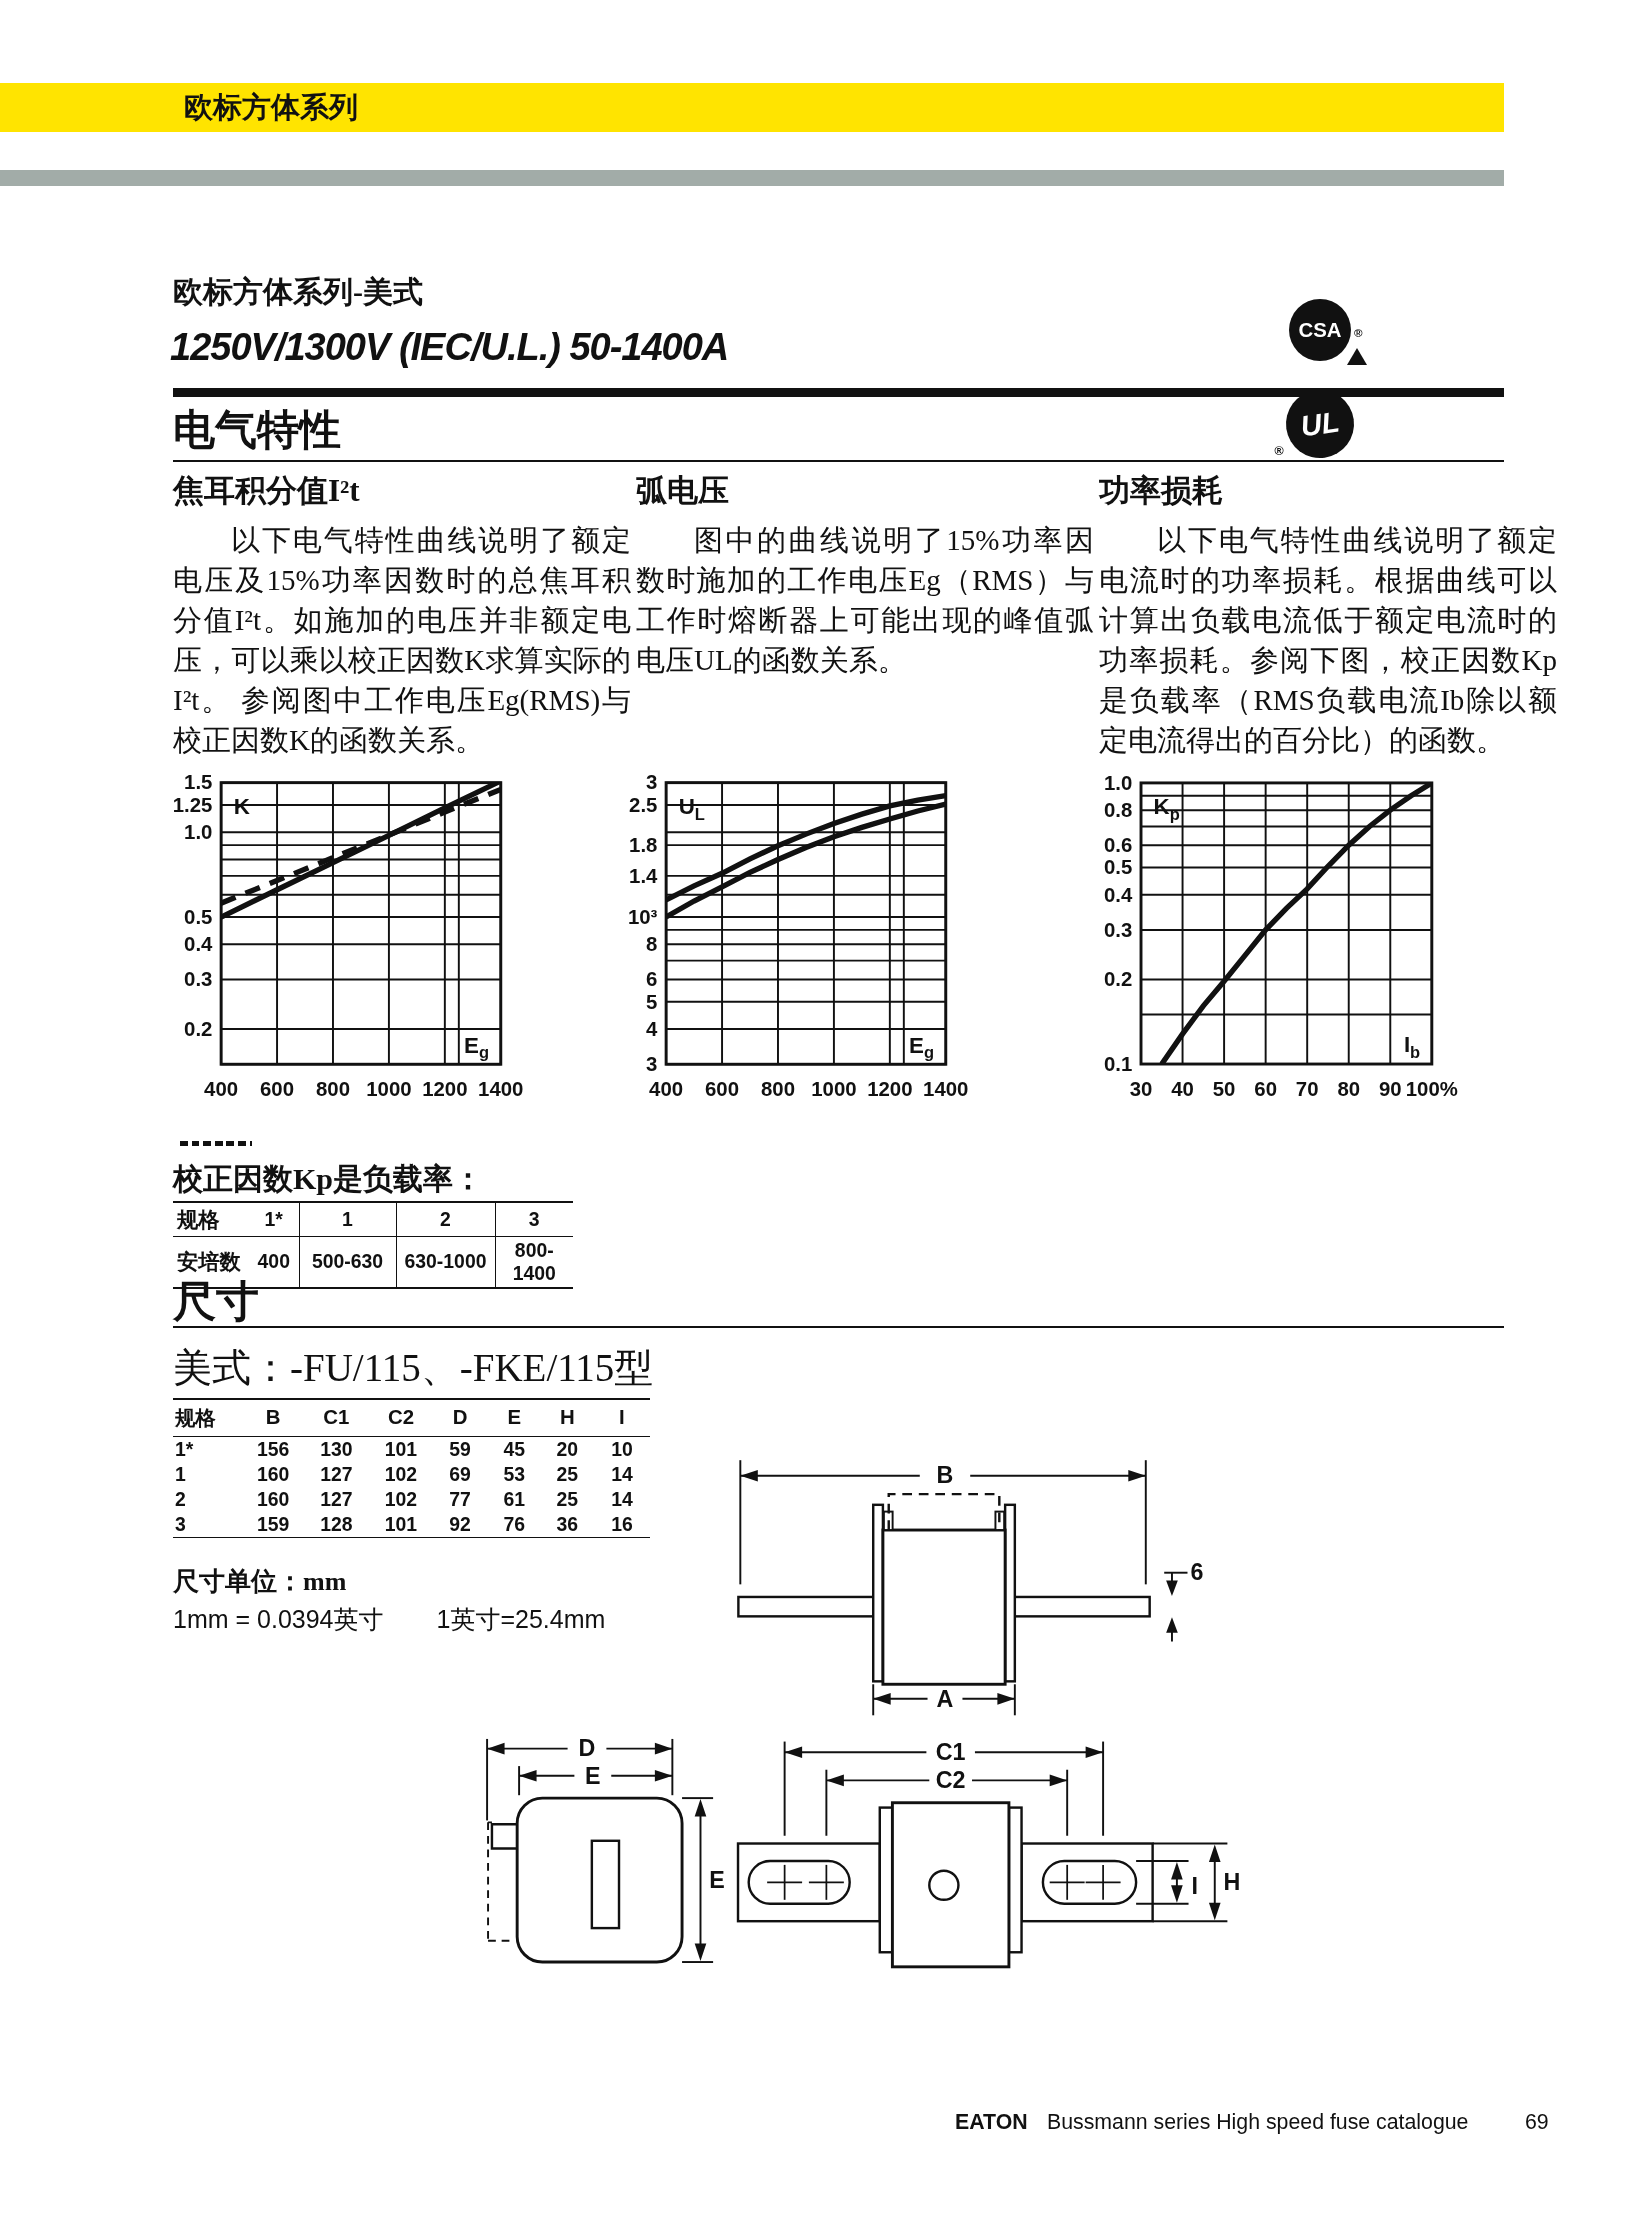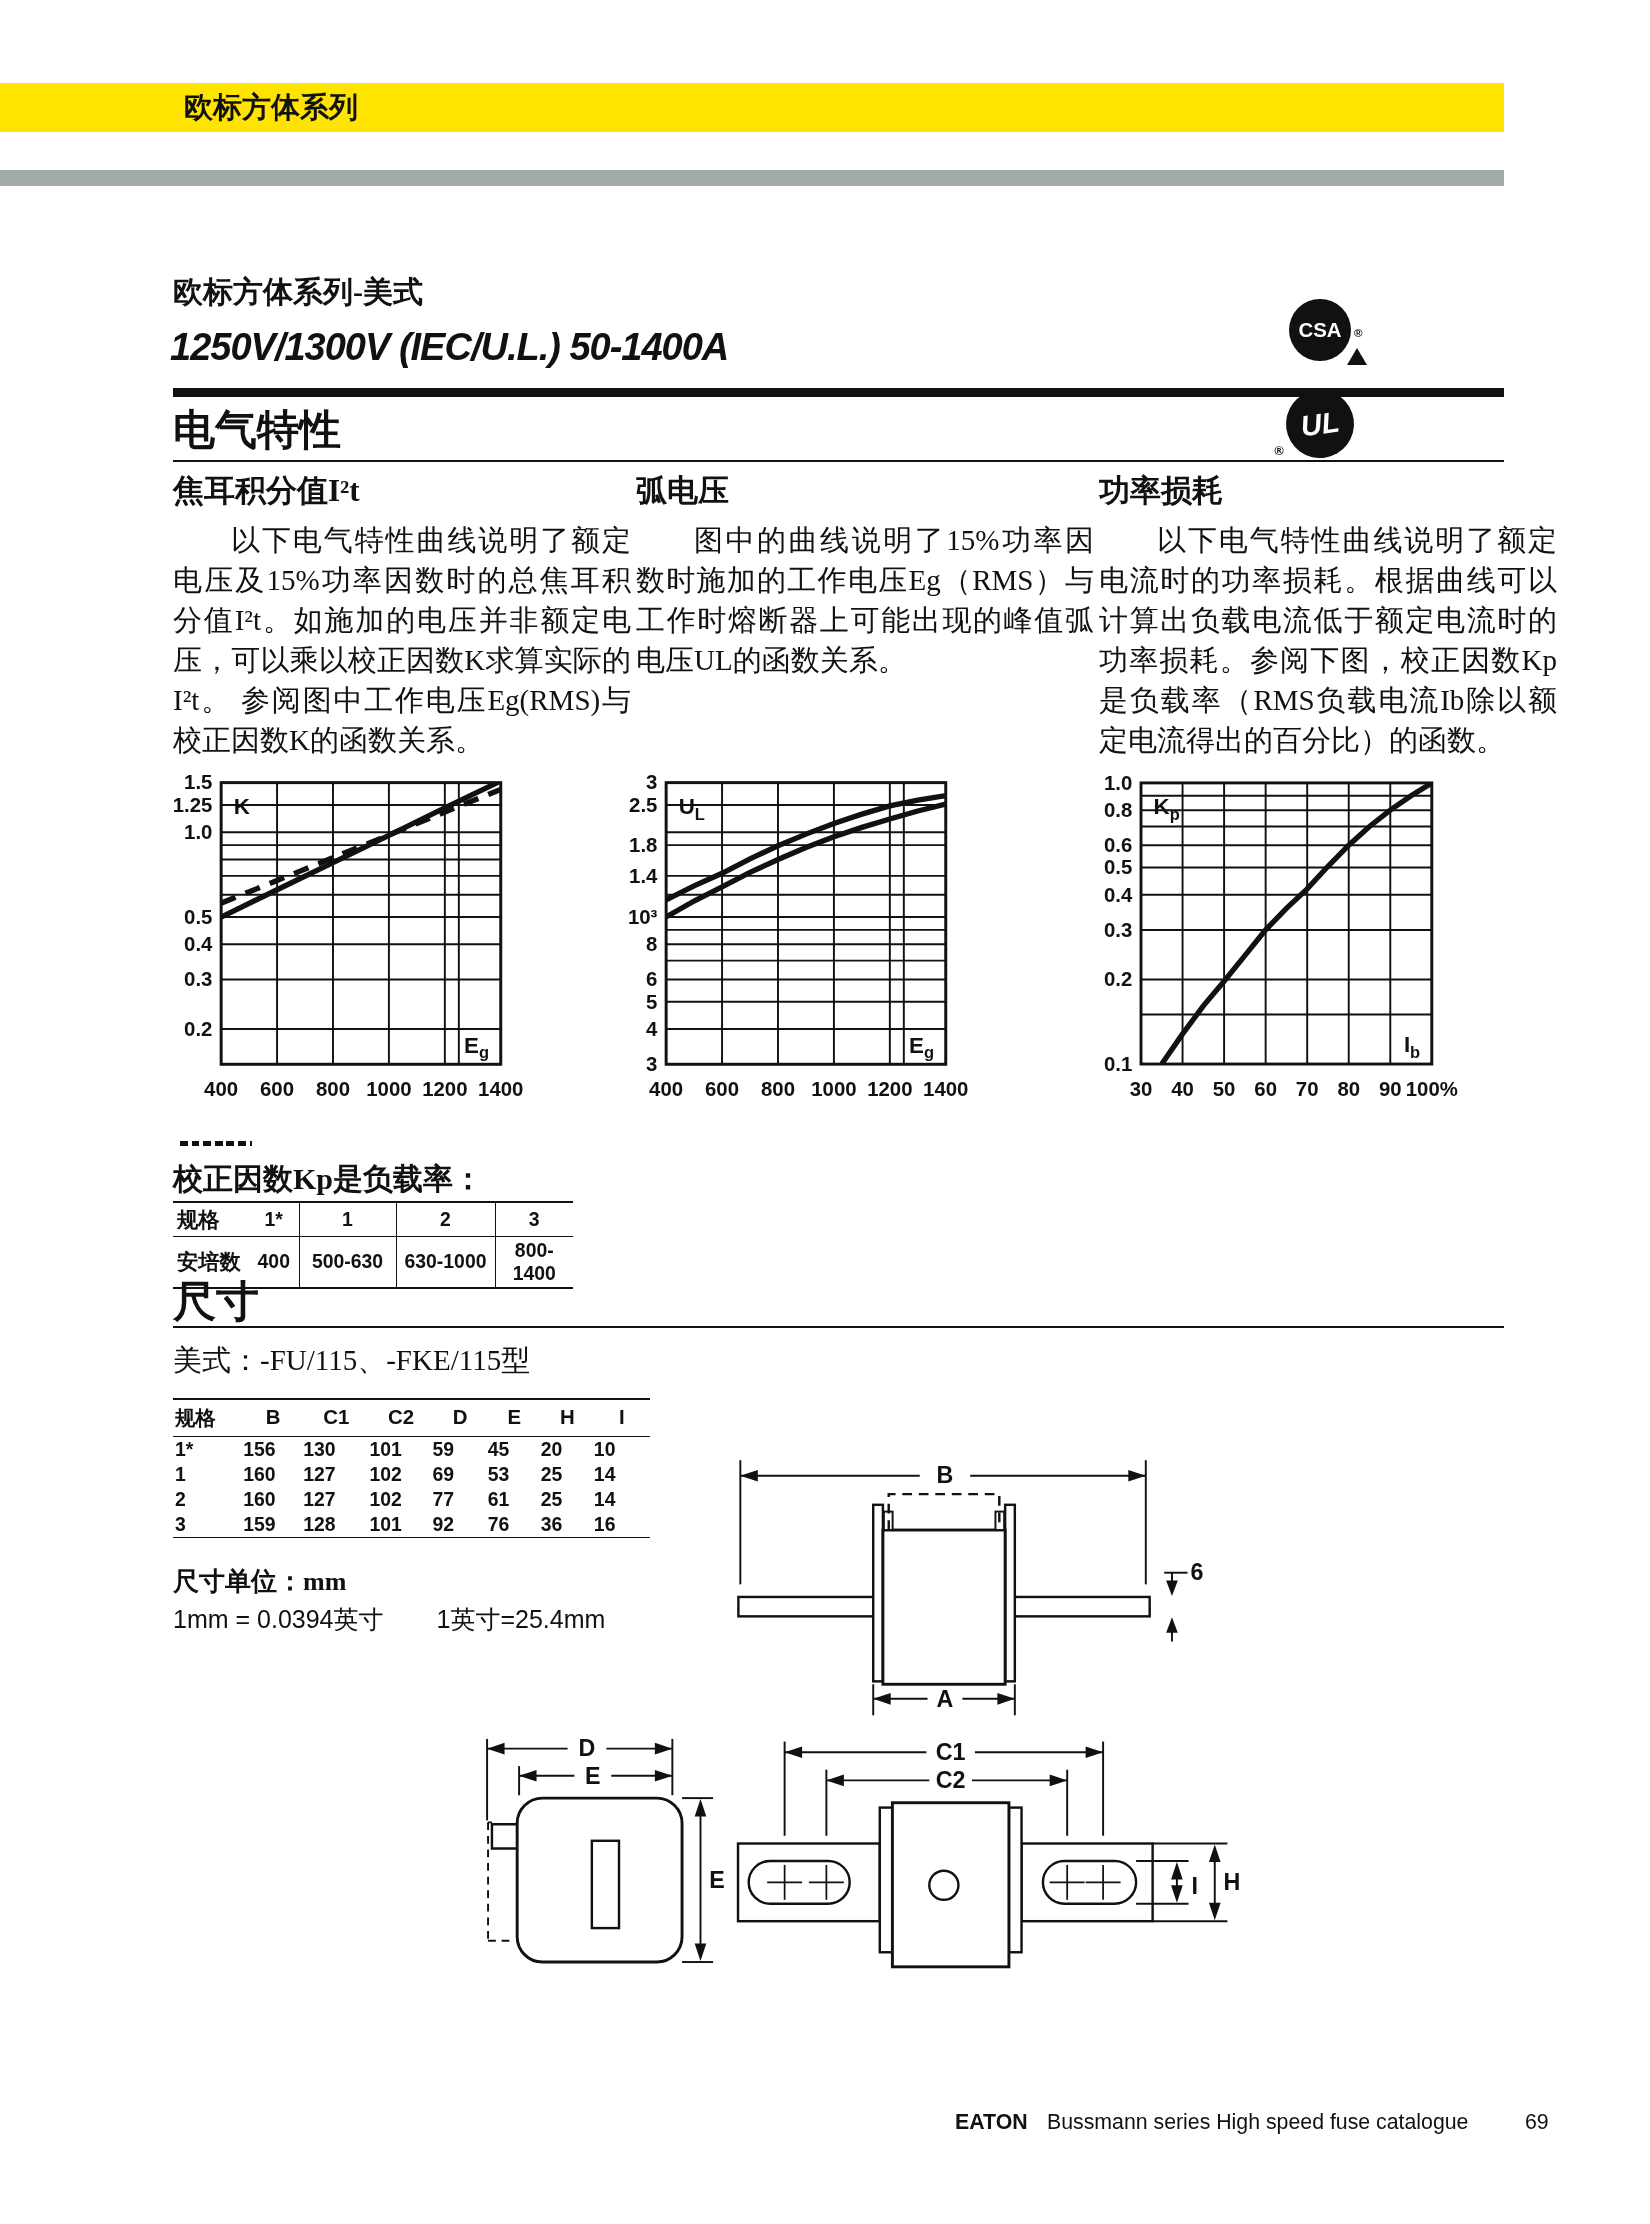--- a/index.html
+++ b/index.html
@@ -45,27 +45,27 @@
   .dash-label{left:173px;top:1159px;font-weight:700;font-size:30px;}
   table.amp{left:173px;top:1201px;width:400px;border-collapse:collapse;table-layout:fixed;position:absolute;
         border-top:2.9px solid #111;border-bottom:2.9px solid #111;}
   table.amp td{padding:1.9px 3.9px;text-align:center;font:700 19.4px "Liberation Sans","DejaVu Sans",sans-serif;}
   table.amp tr:first-child td{border-bottom:1.9px solid #111;}
   table.amp td:nth-child(n+3){border-left:1.9px solid #111;}
   table.amp td:first-child{text-align:left;font:700 21.3px "Liberation Serif","DejaVu Serif",serif;}
   
   .sec-head-2{left:173px;top:1273px;font-weight:700;font-size:43px;}
   .rule-thin2{left:173px;top:1326px;width:1331px;height:1.9px;background:#111;}
-  .us-type{left:173px;top:1341px;font-size:29px;}
+  .us-type{left:173px;top:1341px;font-size:39px;}
   table.dim{left:173px;top:1398px;width:477px;border-collapse:collapse;table-layout:fixed;position:absolute;
         border-top:2.9px solid #111;border-bottom:1.9px solid #111;}
   table.dim th{border-bottom:1.9px solid #111;font:700 20.4px "Liberation Sans","DejaVu Sans",sans-serif;
         text-align:center;padding:3.9px 0;}
   table.dim th:first-child{text-align:left;font-family:"Liberation Serif","DejaVu Serif",serif;padding-left:1.9px;}
-  table.dim td{font:700 19.4px "Liberation Sans","DejaVu Sans",sans-serif;text-align:left;padding:1px 0;}
+  table.dim td{font:700 19.4px "Liberation Sans","DejaVu Sans",sans-serif;text-align:center;padding:1px 0;}
   table.dim td:first-child{text-align:left;padding-left:1.9px;}
   .unit-note{left:173px;top:1564px;font-weight:700;font-size:26px;}
   .conv-note{left:173px;top:1603px;font-size:25px;font-family:"Liberation Sans","DejaVu Sans",sans-serif;}
   .conv-note span{margin-right:53px;}
   
   svg.drw{position:absolute;overflow:visible;}
   svg.drw .dlab{font:700 24px "Liberation Sans","DejaVu Sans",sans-serif;fill:#111;}
   svg.drw line,svg.drw path,svg.drw polyline{stroke:#111;fill:none;}
   svg.drw rect,svg.drw circle{stroke:#111;fill:#fff;}
   svg.drw polygon{fill:#111;stroke:none;}

